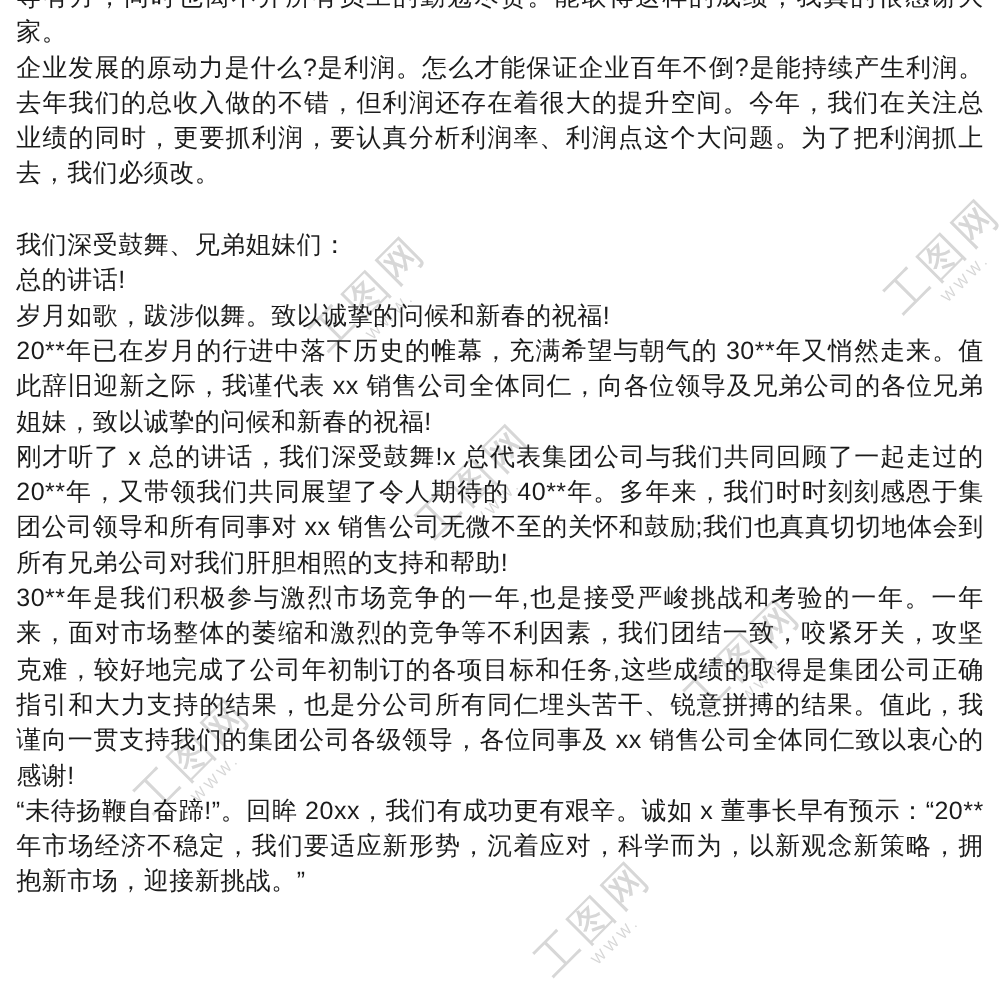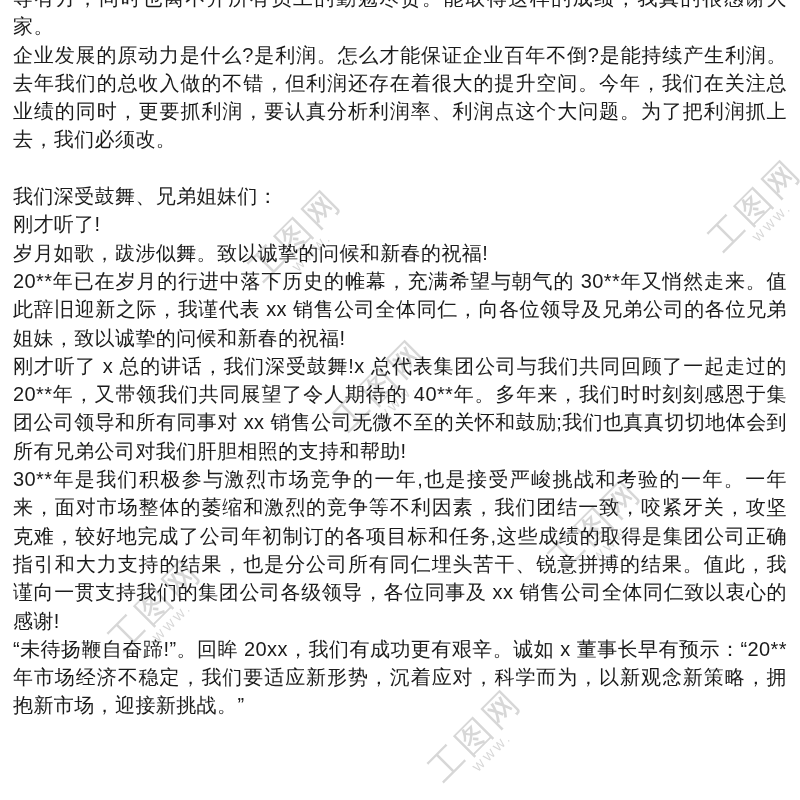--- a/index.html
+++ b/index.html
@@ -95,21 +95,21 @@
       <span class="wm-main">工图网</span>
       <span class="wm-sub">WWW.</span>
     </div>
   </div>
 
   <div class="content">
     <p>导有方，同时也离不开所有员工的勤勉尽责。能取得这样的成绩，我真的很感谢大家。</p>
     <p>企业发展的原动力是什么?是利润。怎么才能保证企业百年不倒?是能持续产生利润。去年我们的总收入做的不错，但利润还存在着很大的提升空间。今年，我们在关注总业绩的同时，更要抓利润，要认真分析利润率、利润点这个大问题。为了把利润抓上去，我们必须改。</p>
     <p class="spacer"></p>
     <p>我们深受鼓舞、兄弟姐妹们：</p>
-    <p>刚才听了!</p>
+    <p>总的讲话!</p>
     <p>岁月如歌，跋涉似舞。致以诚挚的问候和新春的祝福!</p>
     <p>20**年已在岁月的行进中落下历史的帷幕，充满希望与朝气的 30**年又悄然走来。值此辞旧迎新之际，我谨代表 xx 销售公司全体同仁，向各位领导及兄弟公司的各位兄弟姐妹，致以诚挚的问候和新春的祝福!</p>
     <p>刚才听了 x 总的讲话，我们深受鼓舞!x 总代表集团公司与我们共同回顾了一起走过的 20**年，又带领我们共同展望了令人期待的 40**年。多年来，我们时时刻刻感恩于集团公司领导和所有同事对 xx 销售公司无微不至的关怀和鼓励;我们也真真切切地体会到所有兄弟公司对我们肝胆相照的支持和帮助!</p>
     <p>30**年是我们积极参与激烈市场竞争的一年,也是接受严峻挑战和考验的一年。一年来，面对市场整体的萎缩和激烈的竞争等不利因素，我们团结一致，咬紧牙关，攻坚克难，较好地完成了公司年初制订的各项目标和任务,这些成绩的取得是集团公司正确指引和大力支持的结果，也是分公司所有同仁埋头苦干、锐意拼搏的结果。值此，我谨向一贯支持我们的集团公司各级领导，各位同事及 xx 销售公司全体同仁致以衷心的感谢!</p>
     <p>“未待扬鞭自奋蹄!”。回眸 20xx，我们有成功更有艰辛。诚如 x 董事长早有预示：“20**年市场经济不稳定，我们要适应新形势，沉着应对，科学而为，以新观念新策略，拥抱新市场，迎接新挑战。”</p>
 
   </div>
 
 </div>
 

